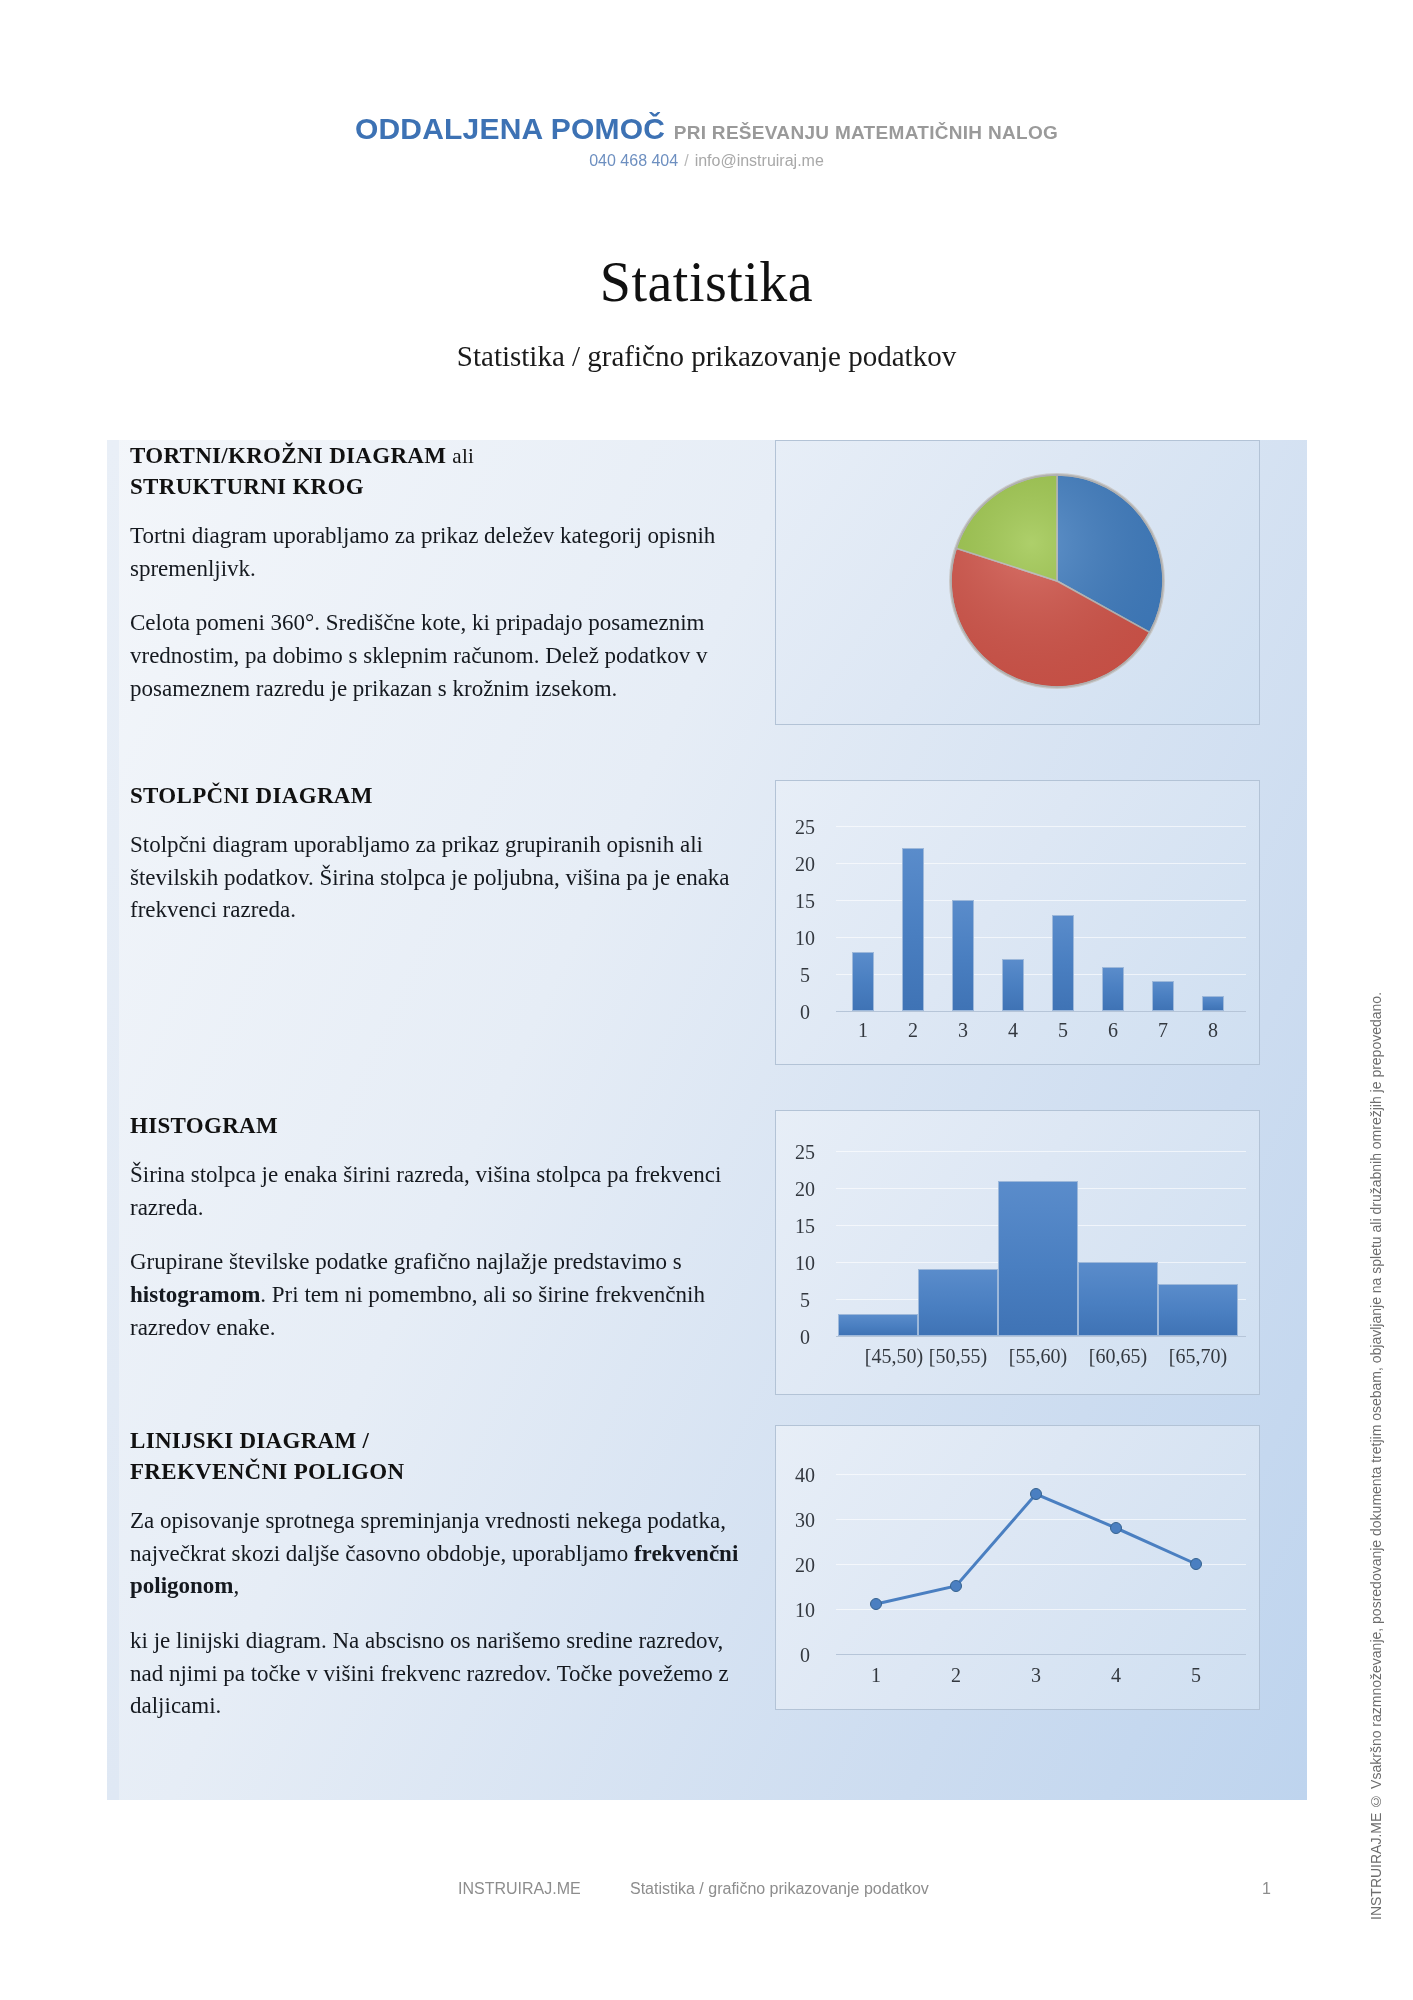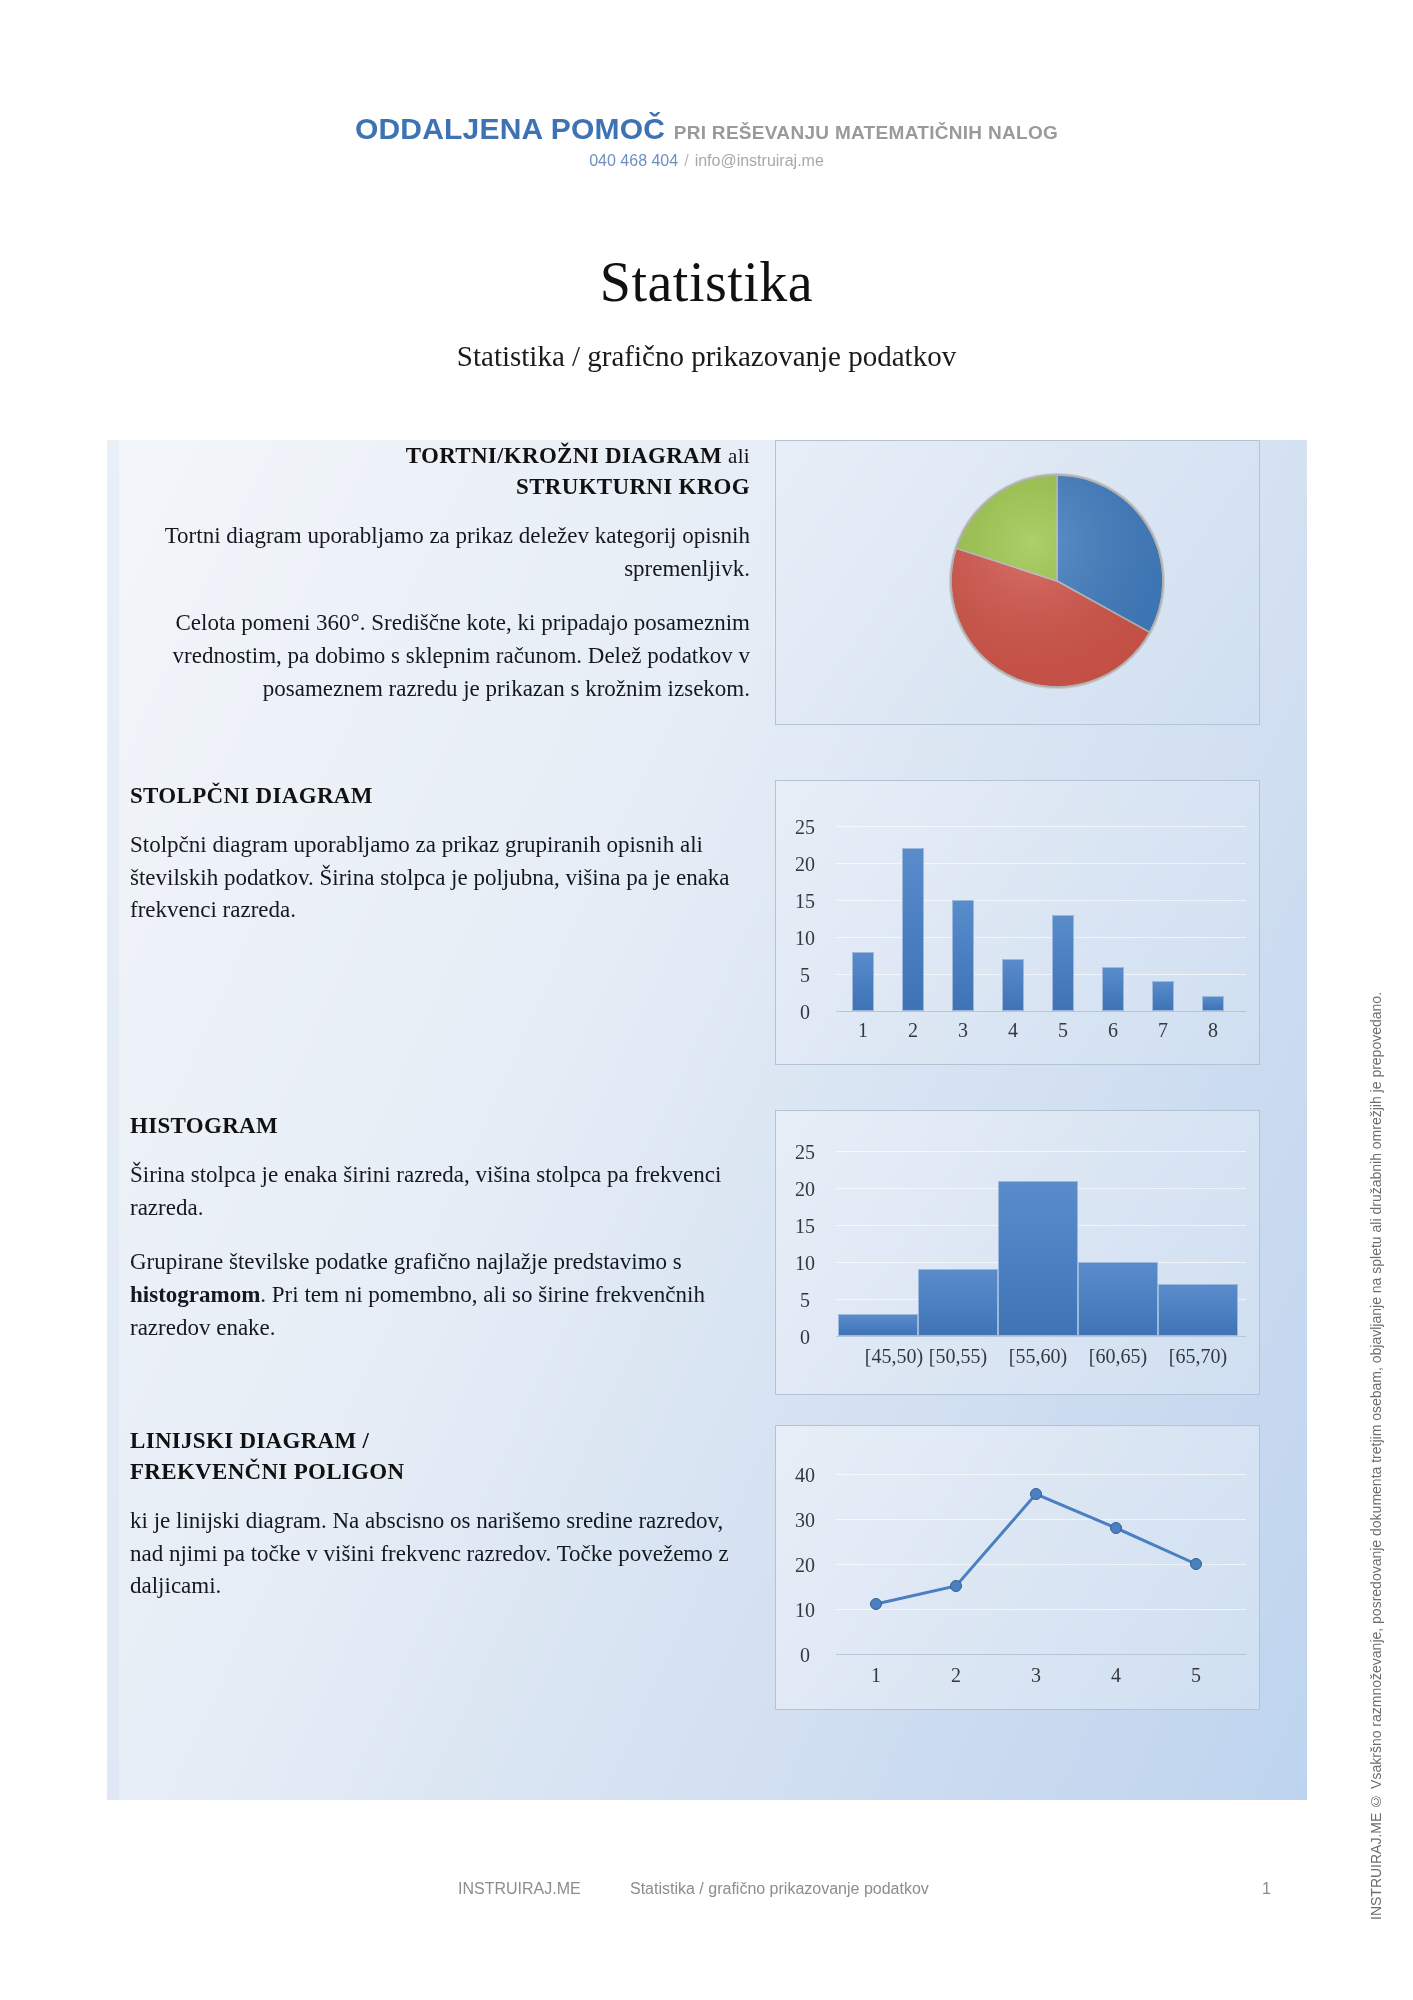--- a/index.html
+++ b/index.html
@@ -251,21 +251,21 @@
 
   <div class="doc-title">Statistika</div>
   <div class="doc-subtitle">Statistika / grafično prikazovanje podatkov</div>
 
   <div class="content-panel"></div>
   <div class="panel-leftbar"></div>
 
   <div class="sections">
 
     <div class="section" style="top:0px;height:290px;">
-      <div class="sec-text" style="top:0px;text-align:right;">
+      <div class="sec-text" style="top:0px;">
         <div class="sec-h">
           <span>TORTNI/KROŽNI DIAGRAM</span>
           <span class="light">ali</span><br>
           <span>STRUKTURNI KROG</span>
         </div>
         <p class="sec-p">Tortni diagram uporabljamo za prikaz deležev kategorij opisnih spremenljivk.</p>
         <p class="sec-p">Celota pomeni 360°. Središčne kote, ki pripadajo posameznim vrednostim, pa dobimo s sklepnim računom. Delež podatkov v posameznem razredu je prikazan s krožnim izsekom.</p>
       </div>
 
       <div class="sec-figure" style="top:0px;height:285px;">
@@ -375,20 +375,23 @@
         </div>
       </div>
     </div>
 
     <div class="section" style="top:985px;height:300px;">
       <div class="sec-text" style="top:0px;">
         <div class="sec-h">
           <span>LINIJSKI DIAGRAM /</span><br>
           <span>FREKVENČNI POLIGON</span>
         </div>
+        <p class="sec-p">
+          <span>Za opisovanje sprotnega spreminjanja vrednosti nekega podatka, največkrat skozi daljše časovno obdobje, uporabljamo </span><b>frekvenčni poligonom</b><span>,</span>
+        </p>
         <p class="sec-p">ki je linijski diagram. Na abscisno os narišemo sredine razredov, nad njimi pa točke v višini frekvenc razredov. Točke povežemo z daljicami.</p>
       </div>
 
       <div class="sec-figure" style="top:0px;height:285px;">
         <div class="fig-inner">
           <div class="axis-label" style="left:8px; top:38px;  width:42px;">40</div>
           <div class="axis-label" style="left:8px; top:83px;  width:42px;">30</div>
           <div class="axis-label" style="left:8px; top:128px; width:42px;">20</div>
           <div class="axis-label" style="left:8px; top:173px; width:42px;">10</div>
           <div class="axis-label" style="left:8px; top:218px; width:42px;">0</div>

